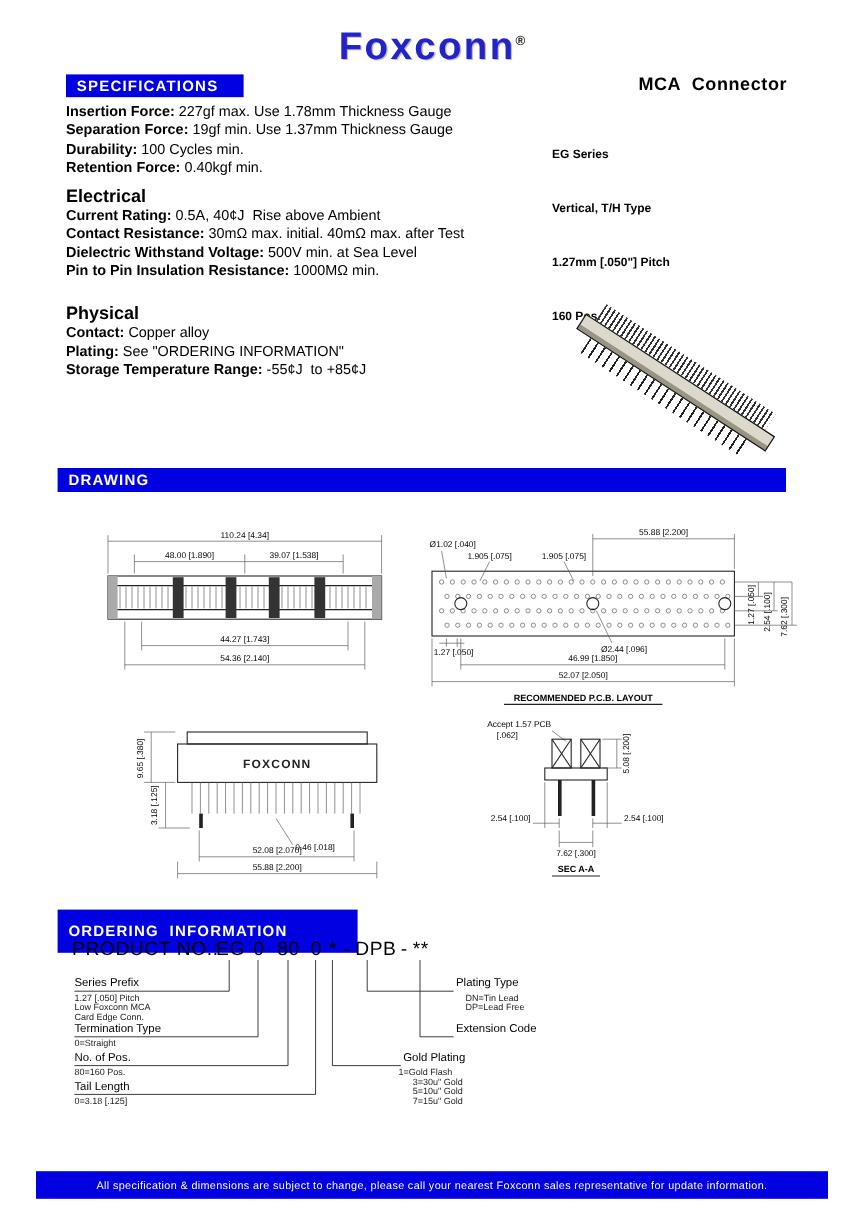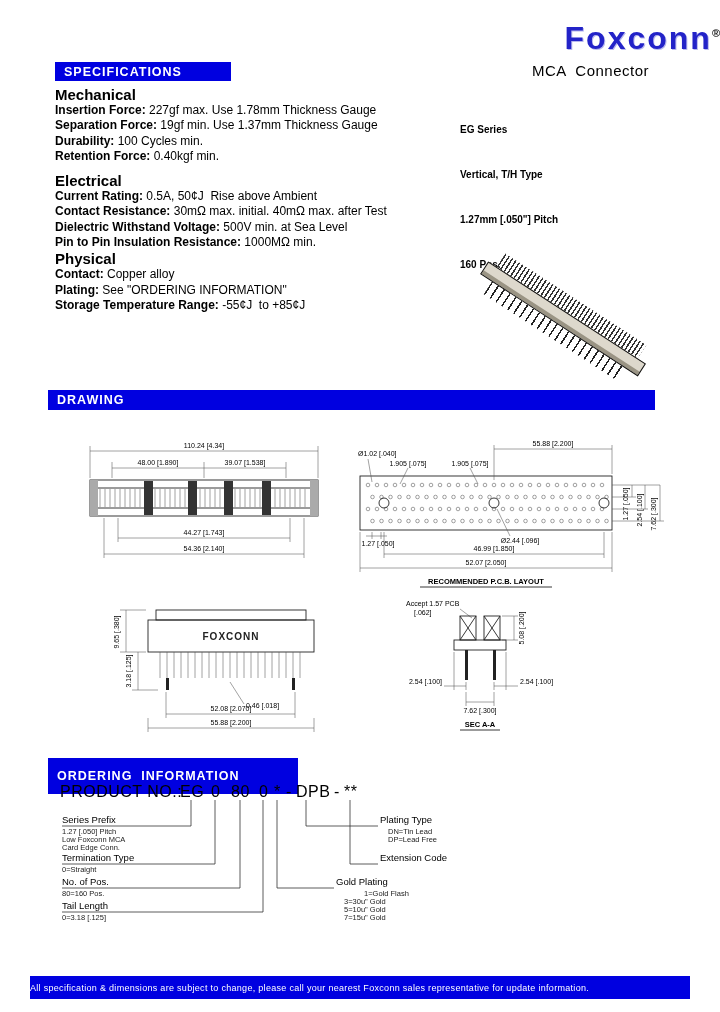--- a/index.html
+++ b/index.html
@@ -1,42 +1,42 @@
 <!DOCTYPE html>
 <html><head>
 <meta charset="utf-8">
 <style>
   *{margin:0;padding:0;box-sizing:border-box}
   html,body{background:#888}
   .page{position:relative;width:720px;height:1012px;background:#fff;margin:0 auto;
         font-family:"Liberation Sans",sans-serif;color:#000;overflow:hidden}
 
   
-  .logo{position:absolute;left:0;right:0;top:20px;text-align:right;
+  .logo{position:absolute;left:0;right:0;top:20px;text-align:center;
         font-size:32px;font-weight:800;letter-spacing:2px;color:#2323c8;
         text-shadow:1px 1px 0 #b8b8ee}
   .logo .reg{font-size:11px;vertical-align:super;color:#111;text-shadow:none;letter-spacing:0}
 
   
   .bar{position:absolute;background:#0000e0;color:#fff;font-weight:bold;
        font-size:12.5px;display:flex;align-items:center;padding-left:9px;
        letter-spacing:1px;white-space:pre}
-  .bar-spec{left:55px;top:62px;width:176px;height:19px}
+  .bar-spec{left:55px;top:62px;width:148px;height:19px}
   .bar-draw{left:48px;top:390px;width:607px;height:20px}
   .bar-order{left:48px;top:758px;width:250px;height:36px}
   .bar-footer{left:30px;top:976px;width:660px;height:23px;justify-content:center;
-              font-weight:normal;font-size:9px;letter-spacing:0.3px;padding-left:0;}
-
-  .doc-title{position:absolute;left:532px;top:62px;font-size:15px;font-weight:normal;
+              font-weight:normal;font-size:9px;letter-spacing:0.3px;padding-left:0;text-align:center}
+
+  .doc-title{position:absolute;left:532px;top:62px;font-size:15px;font-weight:bold;
              letter-spacing:0.5px;white-space:pre}
 
   
   .spec-col{position:absolute;left:55px;top:86px;width:400px}
   .h{font-size:15px;font-weight:bold;line-height:17px}
-  .h.gap1{margin-top:8px}.h.gap2{}
+  .h.gap1{margin-top:8px}.h.gap2{margin-top:20px}
   .spec-line{font-size:12px;line-height:15.3px;white-space:pre-wrap}
   .spec-line b{font-weight:bold}
 
   .series-info{position:absolute;left:460px;top:92px;font-size:10px;font-weight:bold;
                line-height:15px;white-space:pre}
 
   
   .connector-art{position:absolute;left:497px;top:248px;width:188px;
                  transform:rotate(33deg);transform-origin:0 0}
   .connector-art .comb{height:16px;margin:0 10px;
@@ -72,28 +72,27 @@
   <div class="logo">
     <span>Foxconn</span><span class="reg">®</span>
   </div>
 
   <div class="bar bar-spec">
     <span>SPECIFICATIONS</span>
   </div>
   <div class="doc-title">MCA  Connector</div>
 
   <div class="spec-col">
-    <div class="h">Mechanical</div>
     <div class="spec-line"><b>Insertion Force:</b><span> 227gf max. Use 1.78mm Thickness Gauge</span></div>
     <div class="spec-line"><b>Separation Force:</b><span> 19gf min. Use 1.37mm Thickness Gauge</span></div>
     <div class="spec-line"><b>Durability:</b><span> 100 Cycles min.</span></div>
     <div class="spec-line"><b>Retention Force:</b><span> 0.40kgf min.</span></div>
 
     <div class="h gap1">Electrical</div>
-    <div class="spec-line"><b>Current Rating:</b><span> 0.5A, 50¢J  Rise above Ambient</span></div>
+    <div class="spec-line"><b>Current Rating:</b><span> 0.5A, 40¢J  Rise above Ambient</span></div>
     <div class="spec-line"><b>Contact Resistance:</b><span> 30mΩ max. initial. 40mΩ max. after Test</span></div>
     <div class="spec-line"><b>Dielectric Withstand Voltage:</b><span> 500V min. at Sea Level</span></div>
     <div class="spec-line"><b>Pin to Pin Insulation Resistance:</b><span> 1000MΩ min.</span></div>
 
     <div class="h gap2">Physical</div>
     <div class="spec-line"><b>Contact:</b><span> Copper alloy</span></div>
     <div class="spec-line"><b>Plating:</b><span> See "ORDERING INFORMATION"</span></div>
     <div class="spec-line"><b>Storage Temperature Range:</b><span> -55¢J  to +85¢J</span></div>
   </div>
 
@@ -495,21 +494,21 @@
   <div class="ol" style="left:62px;top:900px">Tail Length</div>
   <div class="ols" style="left:62px;top:914px">0=3.18 [.125]</div>
 
   <div class="ol" style="left:380px;top:814px">Plating Type</div>
   <div class="ols" style="left:388px;top:828px">DN=Tin Lead</div>
   <div class="ols" style="left:388px;top:836px">DP=Lead Free</div>
 
   <div class="ol" style="left:380px;top:852px">Extension Code</div>
 
   <div class="ol" style="left:336px;top:876px">Gold Plating</div>
-  <div class="ols" style="left:364px;top:890px">1=Gold Flash</div>
+  <div class="ols" style="left:332px;top:890px">1=Gold Flash</div>
   <div class="ols" style="left:344px;top:898px">3=30u" Gold</div>
   <div class="ols" style="left:344px;top:906px">5=10u" Gold</div>
   <div class="ols" style="left:344px;top:914px">7=15u" Gold</div>
 
   <div class="bar bar-footer">
     <span style="width:100%">All specification &amp; dimensions are subject to change, please call your nearest Foxconn sales representative for update information.</span>
   </div>
 
 </div>
 

